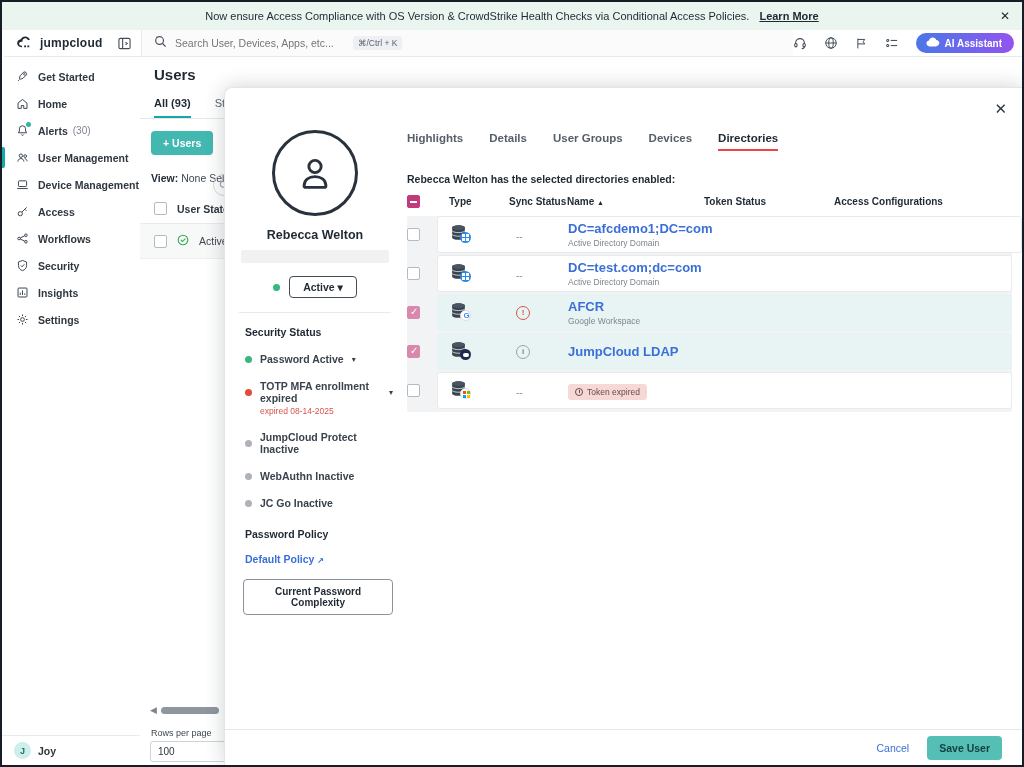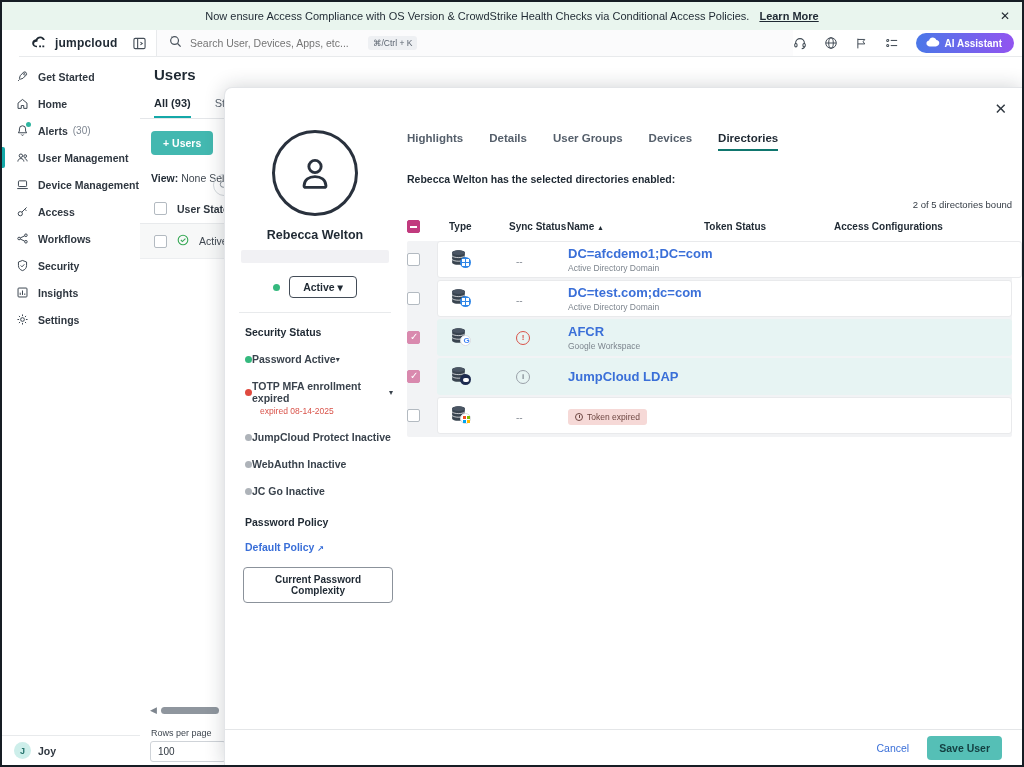--- a/index.html
+++ b/index.html
@@ -7,21 +7,21 @@
   body { font-family:"Liberation Sans", sans-serif; color:#252c34; background:#fff; position:relative;
          border:2px solid #161d24; }
 
   
   .banner { position:absolute; top:0; left:0; right:0; height:28px; background:#e9f5ee;
             display:flex; align-items:center; justify-content:center; gap:10px; font-size:11px; color:#1f2933; }
   .banner .learn { font-weight:bold; text-decoration:underline; cursor:pointer; }
   .banner .close { position:absolute; right:12px; top:7px; font-size:12px; color:#232a32; cursor:pointer; }
 
   
-  .hdr { position:absolute; top:28px; left:17px; right:0; height:27px; background:#fff; border-bottom:1px solid #e8eaec;
+  .hdr { position:absolute; top:28px; left:2px; right:0; height:27px; background:#fff; border-bottom:1px solid #e8eaec;
          display:flex; align-items:center; }
   .logo-wrap { width:137px; display:flex; align-items:center; padding-left:13px; gap:6px; flex:none; }
   .logo-text { font-size:12px; font-weight:bold; color:#1f2933; letter-spacing:.2px; }
   .collapse { margin-left:auto; margin-right:10px; color:#454e58; display:flex; }
   .hdr-div { width:1px; height:27px; background:#e8eaec; flex:none; }
   .search { flex:1; display:flex; align-items:center; gap:8px; padding-left:12px; background:#fbfbfc; height:100%; }
   .search input { border:none; outline:none; background:transparent; font-size:10.5px; color:#6b7480; width:170px;
                   font-family:"Liberation Sans",sans-serif; }
   .kbd { background:#eef0f3; color:#5b6470; border-radius:3px; font-size:8.5px; padding:2px 5px; }
   .hdr-icons { display:flex; align-items:center; gap:17px; margin-left:auto; padding-right:8px; }
@@ -84,36 +84,36 @@
          display:flex; align-items:center; justify-content:center; }
   .pname { text-align:center; font-size:12.5px; font-weight:bold; color:#1f2933; margin-top:12px; }
   .redacted { width:148px; height:13px; background:#f1f1f4; border-radius:2px; margin:8px auto 0; }
   .pstate { display:flex; align-items:center; justify-content:center; gap:9px; margin-top:13px; }
   .dot { width:7px; height:7px; border-radius:50%; flex:none; }
   .dot.green { background:#35b97e; } .dot.red { background:#e04a3f; } .dot.gray { background:#aeb3b9; }
   .state-btn { border:1px solid #434c57; background:#fff; border-radius:4px; padding:4px 13px; font-size:10.5px;
                font-weight:bold; color:#1f2933; cursor:pointer; font-family:"Liberation Sans",sans-serif; }
   .pdiv { height:1px; background:#e8eaec; margin:14px 2px 0; }
   .sec-title { font-size:10.5px; font-weight:bold; color:#1f2933; margin:13px 0 2px 8px; }
-  .sec-item { display:flex; align-items:center; margin:15px 0 0 8px; }
+  .sec-item { display:flex; align-items:center; gap:8px; margin:15px 0 0 8px; }
   .sec-label { font-size:10.5px; font-weight:bold; color:#3a434d; line-height:1.15; }
   .sec-caret { font-size:8px; color:#3a434d; }
   .sec-sub { font-size:8.5px; color:#d9534a; margin:2px 0 0 23px; }
   .pp-title { font-size:10.5px; font-weight:bold; color:#1f2933; margin:19px 0 0 8px; }
   .pp-link { font-size:10.5px; font-weight:bold; color:#3a6fd8; margin:13px 0 0 8px; cursor:pointer; display:inline-block; }
   .ext { font-size:8px; }
   .pp-btn { display:block; margin:12px 0 0 6px; border:1px solid #8b929b; background:#fff; border-radius:4px;
             padding:6px 9px; font-size:10px; font-weight:bold; color:#1f2933; cursor:pointer;
             font-family:"Liberation Sans",sans-serif; }
 
   
   .detail { position:absolute; left:182px; right:0; top:0; bottom:36px; padding:44px 10px 0 0; }
   .dtabs { display:flex; gap:26px; }
   .dtab { font-size:11.5px; font-weight:bold; color:#555f6b; padding-bottom:5px; cursor:pointer; }
-  .dtab.active { color:#1f2933; border-bottom:2px solid #0f766e; }
+  .dtab.active { color:#1f2933; border-bottom:2px solid #ef4444; }
   .desc { font-size:10.5px; font-weight:bold; color:#1f2933; margin-top:22px; }
   .bound { text-align:right; font-size:9.5px; color:#333b44; margin-top:14px; }
 
   .dir-table { margin-top:6px; }
   .trow { display:flex; align-items:center; }
   .thead { padding:4px 0 8px; }
   .cell-cb { width:30px; flex:none; display:flex; }
   .cb { width:13px; height:13px; border:1px solid #b3bac1; border-radius:2px; background:#fff; position:relative;
         cursor:pointer; flex:none; }
   .cb.checked { background:#d989ae; border-color:#d989ae; }
@@ -521,21 +521,20 @@
 
         <div class="dtab">
           <span>Devices</span>
         </div>
 
         <div class="dtab active">
           <span>Directories</span>
         </div>
       </div>
     <div class="desc">Rebecca Welton has the selected directories enabled:</div>
-    <div class="bound">2 of 5 directories bound</div>
 
     <div class="dir-table">
       <div class="trow thead">
         <span class="cell-cb">
             <span class="cb indet"></span>
           </span>
         <span class="th th-type">Type</span>
         <span class="th th-sync">Sync Status</span>
         <span class="th th-name"><span>Name</span> <span class="sort-up" style="color:#1f2933;font-size:7px;">▲</span></span>
         <span class="th th-token">Token Status</span>

